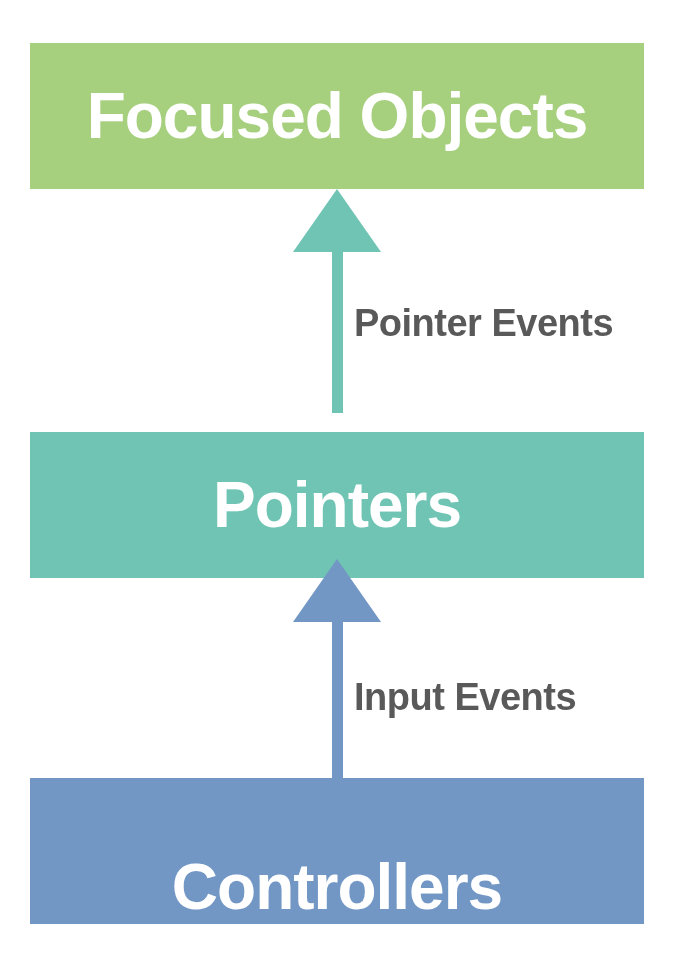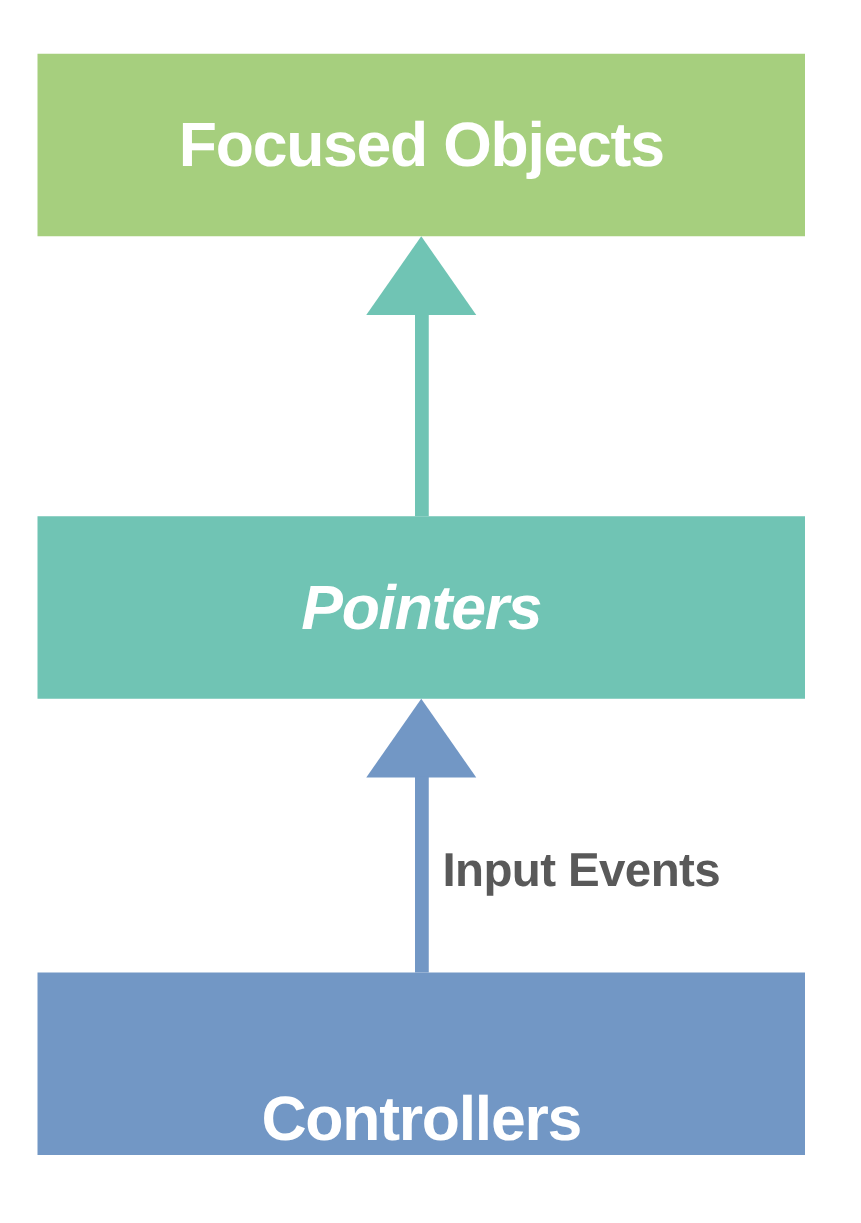--- a/index.html
+++ b/index.html
@@ -19,27 +19,27 @@
     position: absolute;
     left: 30px;
     width: 614px;
     height: 146px;
     display: flex;
     align-items: center;
     justify-content: center;
   }
   .node-label {
     color: #ffffff;
-    font-size: 50px;
+    font-size: 64px;
     font-weight: 700;
     letter-spacing: -1px;
     white-space: nowrap;
   }
   .node-top { top: 43px; }
-  .node-mid { top: 413px; font-style: italic; }
+  .node-mid { top: 432px; }
   .node-bottom { top: 778px; }
 
   .arrow-head {
     position: absolute;
     left: 293px;
     width: 0;
     height: 0;
     border-left: 44px solid transparent;
     border-right: 44px solid transparent;
     border-bottom: 63px solid #000; 
@@ -70,20 +70,21 @@
 <body>
 
 <div class="canvas">
 
   <div class="node node-top" data-bind-style="background-color:diagram.nodes.0.color" style="background-color: rgb(166, 207, 126);">
     <span class="node-label" data-bind="diagram.nodes.0.label">Focused Objects</span>
   </div>
 
   <div class="arrow-head arrow-head-1" data-bind-style="border-bottom-color:diagram.arrows.0.color" style="border-bottom-color: rgb(112, 196, 180);"></div>
   <div class="arrow-shaft arrow-shaft-1" data-bind-style="background-color:diagram.arrows.0.color" style="background-color: rgb(112, 196, 180);"></div>
+  <div class="arrow-label arrow-label-1" data-bind="diagram.arrows.0.label">Pointer Events</div>
 
   <div class="node node-mid" data-bind-style="background-color:diagram.nodes.1.color" style="background-color: rgb(112, 196, 180);">
     <span class="node-label" data-bind="diagram.nodes.1.label">Pointers</span>
   </div>
 
   <div class="arrow-head arrow-head-2" data-bind-style="border-bottom-color:diagram.arrows.1.color" style="border-bottom-color: rgb(114, 151, 197);"></div>
   <div class="arrow-shaft arrow-shaft-2" data-bind-style="background-color:diagram.arrows.1.color" style="background-color: rgb(114, 151, 197);"></div>
   <div class="arrow-label arrow-label-2" data-bind="diagram.arrows.1.label">Input Events</div>
 
   <div class="node node-bottom" data-bind-style="background-color:diagram.nodes.2.color" style="background-color: rgb(114, 151, 197); align-items: flex-end;">

